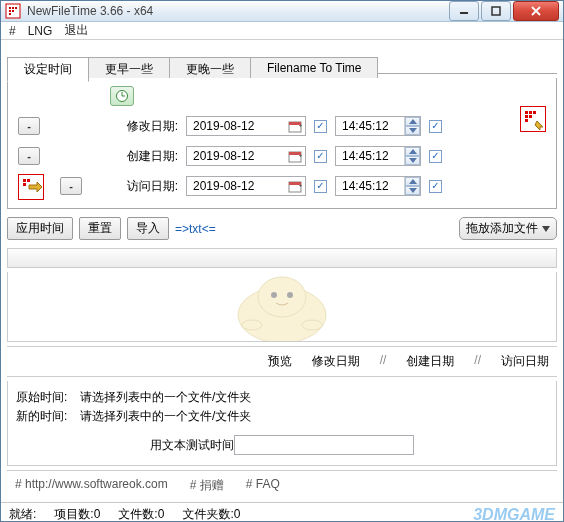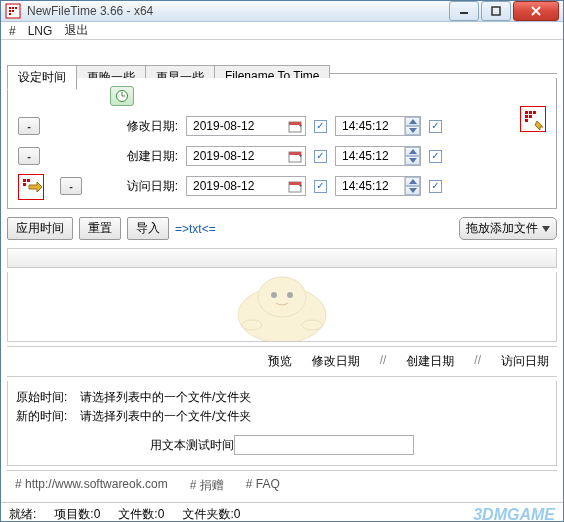--- a/index.html
+++ b/index.html
@@ -75,27 +75,27 @@
   flex-direction:column;
   gap:4px;
 }
 
 .tabs {
   display:flex;
   border-bottom:1px solid #aaa;
   margin-top:2px;
 }
 .tab {
-  padding:3px 10px;
+  padding:3px 16px;
   border:1px solid #aaa;
   border-bottom:none;
   background:#f0f0f0;
   margin-right:-1px;
   position:relative;
-  top:17px;
+  top:9px;
 }
 .tab.active {
   background:#fff;
   border-bottom:1px solid #fff;
   z-index:2;
 }
 .tabpanel {
   border:1px solid #aaa;
   border-top:none;
   padding:8px 10px 12px 10px;
@@ -320,22 +320,22 @@
       <span class="hash">#</span>
       <span>LNG</span>
       <span>退出</span>
     </div>
   </div>
 
   <div class="workarea">
 
     <div class="tabs">
       <div class="tab active">设定时间</div>
+      <div class="tab">更早一些</div>
       <div class="tab">更晚一些</div>
-      <div class="tab">更早一些</div>
       <div class="tab">Filename To Time</div>
     </div>
 
     <div class="tabpanel">
       <div class="clockbtn">
         <svg width="14" height="14">
             <circle cx="7" cy="7" r="5.5" fill="#fff" stroke="#3a8a3a"></circle>
             <line x1="7" y1="7" x2="7" y2="3" stroke="#3a8a3a"></line>
             <line x1="7" y1="7" x2="10" y2="7" stroke="#3a8a3a"></line>
           </svg>

